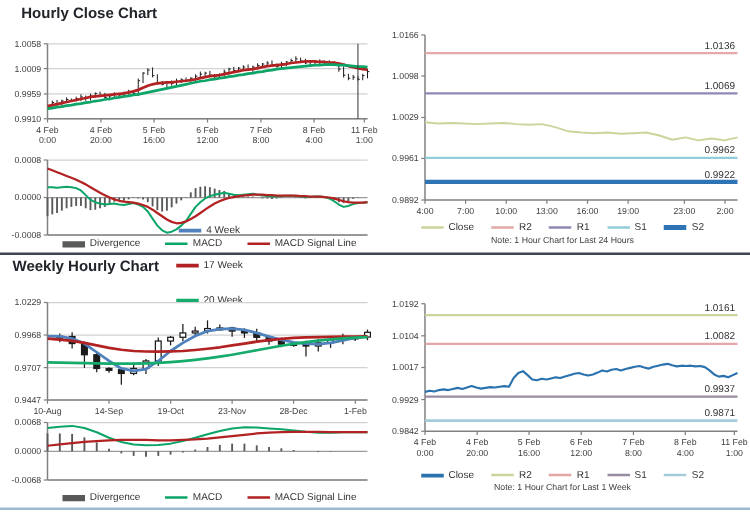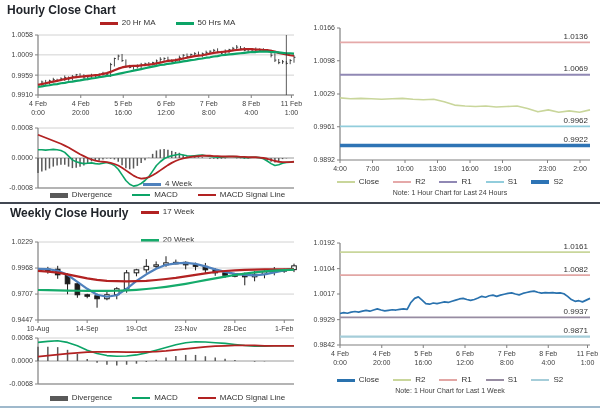--- a/index.html
+++ b/index.html
@@ -12,31 +12,21 @@
   .legend .lb{font-size:8px;color:#333;white-space:nowrap;line-height:1;}
   .note{position:absolute;font-size:7px;color:#404040;text-align:center;white-space:nowrap;}
   .divider{position:absolute;left:0;width:600px;}
   svg{position:absolute;overflow:visible;}
 </style>
 </head>
 <body>
 
 <div class="page">
 
-  <div class="panel-title" style="left:7px;top:3px;">Hourly Close Chart</div>
-  <div class="legend" style="left:40px;top:17px;width:255px;" id="leg-hourly">
-      <span class="li">
-        <span class="sw" style="background: rgb(178, 34, 34); height: 3px;"></span>
-        <span class="lb">20 Hr MA</span>
-      </span>
-      <span class="li">
-        <span class="sw" style="background: rgb(12, 164, 103); height: 3px;"></span>
-        <span class="lb">50 Hrs MA</span>
-      </span>
-    </div>
+  <div class="panel-title" style="left:17px;top:3px;">Hourly Close Chart</div>
   <svg id="svg-hourly-price" style="left:0;top:27px;" width="300" height="92">
       <line x1="38" y1="8" x2="294" y2="8" stroke="#d2d2d2" stroke-width="1"></line>
       <line x1="35" y1="8" x2="38" y2="8" stroke="#808080" stroke-width="1"></line>
       <text x="33" y="10.4" font-size="7" text-anchor="end" fill="#404040" font-family="Liberation Sans, sans-serif">1.0058</text>
       <line x1="38" y1="27.864864864865332" x2="294" y2="27.864864864865332" stroke="#d2d2d2" stroke-width="1"></line>
       <line x1="35" y1="27.864864864865332" x2="38" y2="27.864864864865332" stroke="#808080" stroke-width="1"></line>
       <text x="33" y="30.26486486486533" font-size="7" text-anchor="end" fill="#404040" font-family="Liberation Sans, sans-serif">1.0009</text>
       <line x1="38" y1="48.135135135135116" x2="294" y2="48.135135135135116" stroke="#d2d2d2" stroke-width="1"></line>
       <line x1="35" y1="48.135135135135116" x2="38" y2="48.135135135135116" stroke="#808080" stroke-width="1"></line>
       <text x="33" y="50.535135135135114" font-size="7" text-anchor="end" fill="#404040" font-family="Liberation Sans, sans-serif">0.9959</text>
@@ -360,21 +350,21 @@
       </span>
       <span class="li">
         <span class="sw" style="background: rgb(46, 116, 181); height: 4px;"></span>
         <span class="lb">S2</span>
       </span>
     </div>
   <div class="note" style="left:310px;top:189px;width:280px;">Note: 1 Hour Chart for Last 24 Hours</div>
 
   <div class="divider" style="top:202px;height:2px;background:#414752;"></div>
 
-  <div class="panel-title" style="left:10px;top:206px;">Weekly Close Hourly</div>
+  <div class="panel-title" style="left:10px;top:206px;">Weekly Hourly Chart</div>
   <div class="legend" style="left:40px;top:206px;width:255px;flex-direction:column;" id="leg-weekly">
       <span class="li">
         <span class="sw" style="background: rgb(79, 129, 189); height: 3px;"></span>
         <span class="lb">4 Week</span>
       </span>
       <span class="li">
         <span class="sw" style="background: rgb(178, 34, 34); height: 3px;"></span>
         <span class="lb">17 Week</span>
       </span>
       <span class="li">

